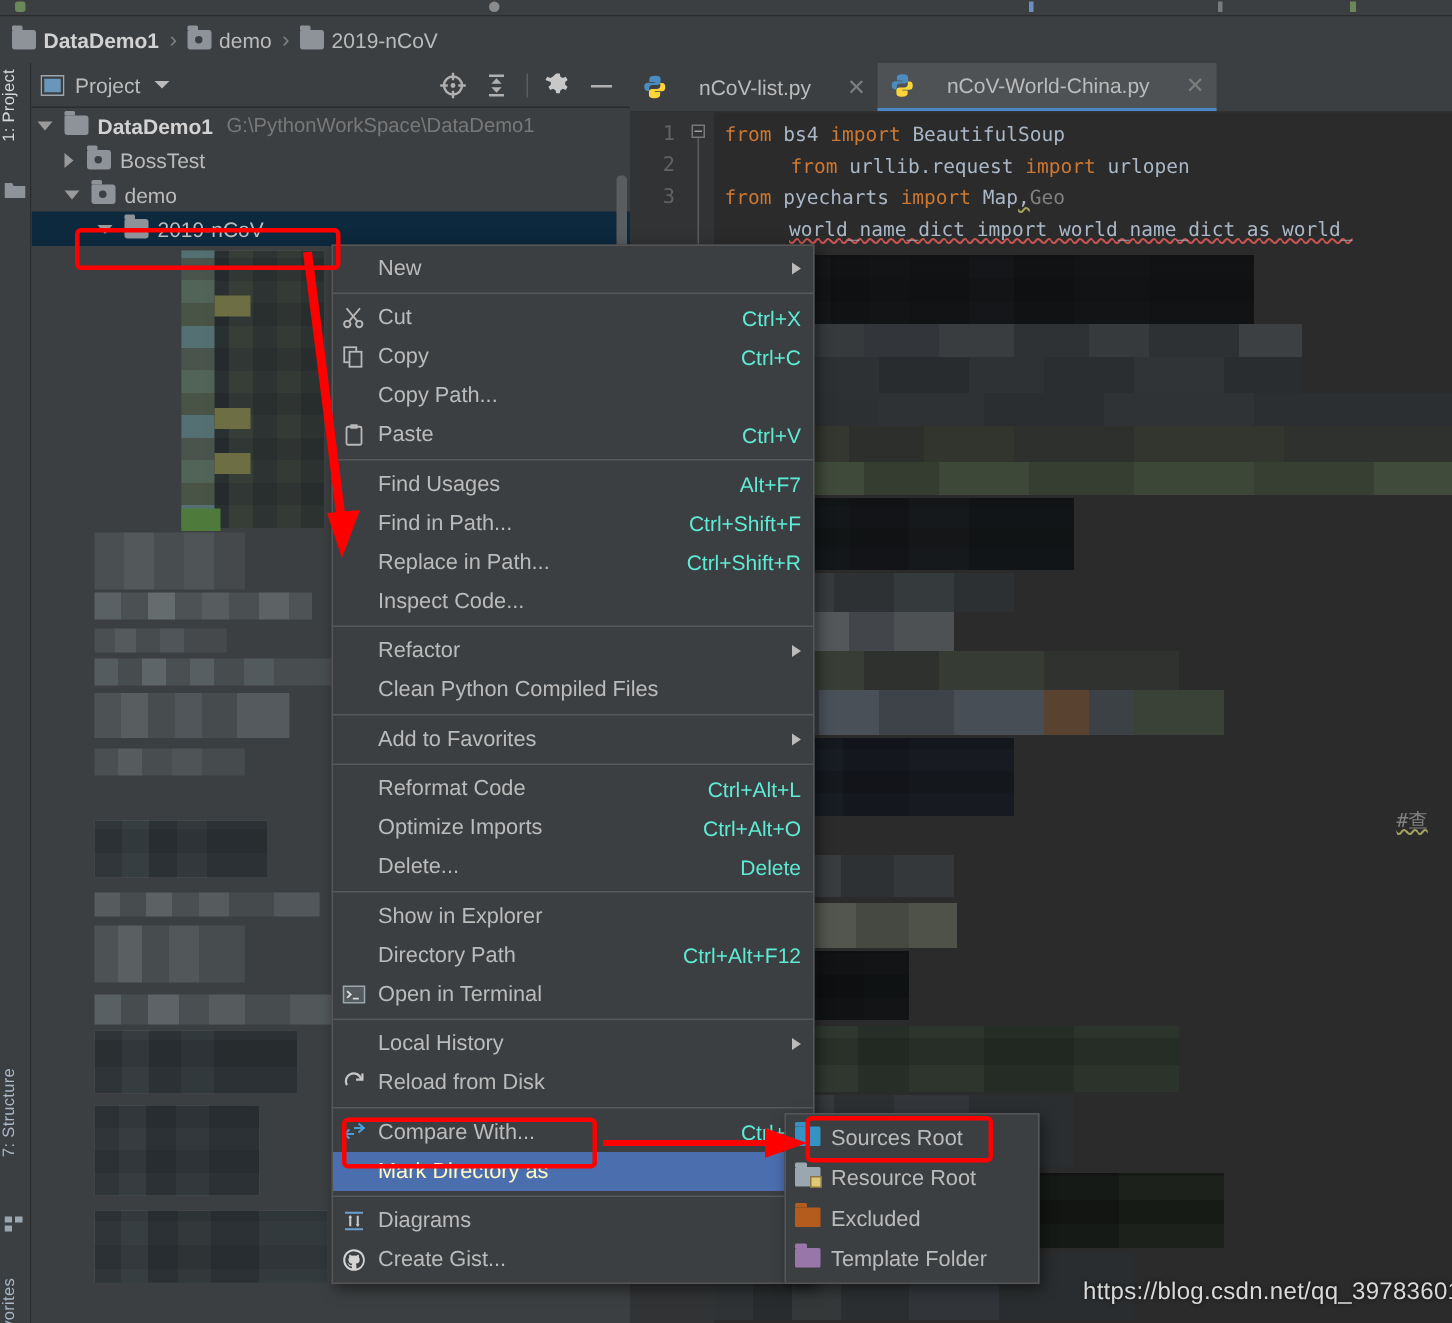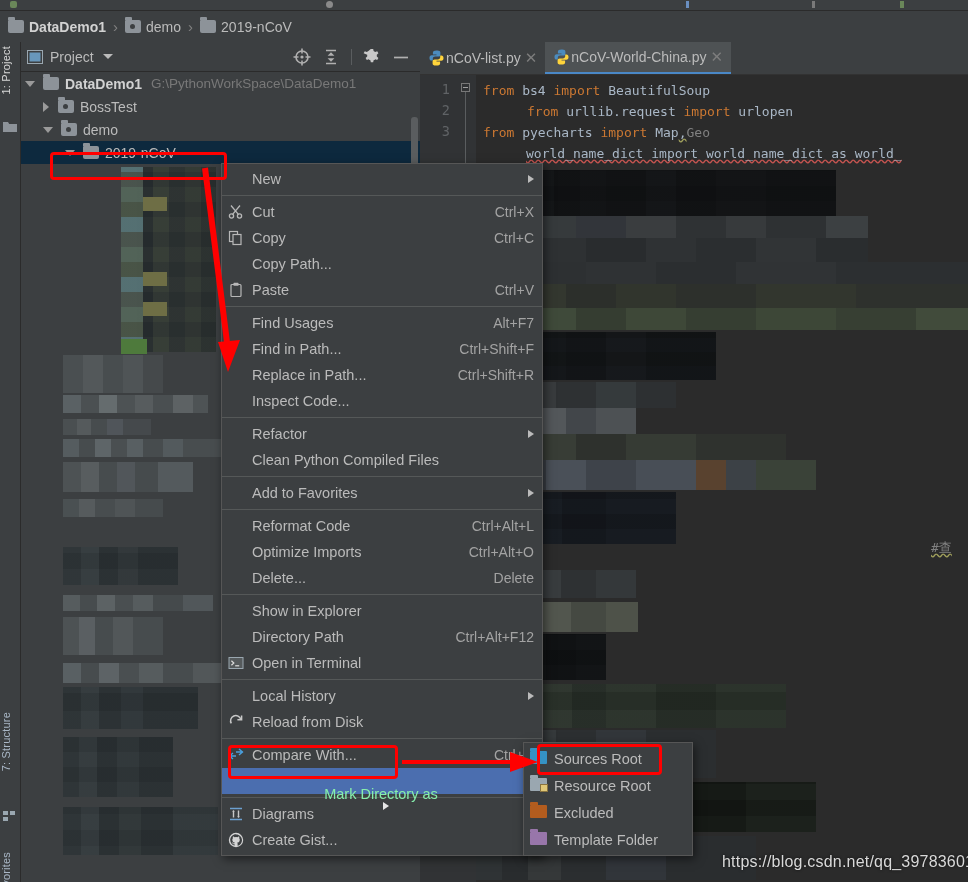--- a/index.html
+++ b/index.html
@@ -98,21 +98,21 @@
   .editor {
     position: absolute; left: 420px; top: 42px; width: 548px; height: 840px;
     background: #2b2b2b;
   }
   .tabs {
     position: absolute; left: 0; top: 0; width: 548px; height: 33px;
     background: #3c3f41; border-bottom: 1px solid #323232;
     display: flex; align-items: stretch;
   }
   .tab {
-    display: flex; align-items: center; padding: 0 8px 0 9px; gap: 2px;
+    display: flex; align-items: center; padding: 0 8px 0 9px; gap: 22px;
     font-size: 14px; color: #bbbbbb; cursor: default;
   }
   .tab.active { background: #4e5254; border-bottom: 2px solid #4a88c7; }
   .tab-x { color: #7d7d7d; font-size: 15px; margin-left: 2px; }
   .py-ico { width: 15px; height: 16px; position: relative; display: inline-block; }
 
   .gutter {
     position: absolute; left: 0; top: 33px; width: 56px; height: 807px;
     background: #313335;
   }
@@ -147,24 +147,24 @@
   .ctx-menu {
     position: absolute; left: 221px; top: 163px; width: 322px;
     background: #3c3f41; border: 1px solid #565656;
     box-shadow: 2px 3px 9px rgba(0,0,0,.5);
     padding: 2px 0; z-index: 50;
   }
   .mi {
     height: 26px; display: flex; align-items: center; position: relative;
     font-size: 14.5px; color: #bbbbbb; padding: 0 8px 0 6px;
   }
-  .mi.hl { background: #4b6eaf; color: #86efac; flex-direction: column; }
+  .mi.hl { background: #4b6eaf; color: #fef9c3; }
   .mi-ico { width: 18px; flex: 0 0 18px; height: 16px; margin-right: 6px; position: relative; }
   .mi-label { flex: 1 1 auto; white-space: nowrap; }
-  .mi-short { color: #a3a3a3; font-size: 14px; margin-left: 14px; white-space: nowrap; }
+  .mi-short { color: #5eead4; font-size: 14px; margin-left: 14px; white-space: nowrap; }
   .mi-arrow {
     width: 0; height: 0; margin-left: 10px;
     border-left: 6px solid #bbbbbb; border-top: 4px solid transparent; border-bottom: 4px solid transparent;
   }
   .msep { height: 1px; background: #555858; margin: 3px 0; }
 
   
   .sub-menu {
     position: absolute; left: 523px; top: 742px; width: 170px;
     background: #3c3f41; border: 1px solid #565656;

